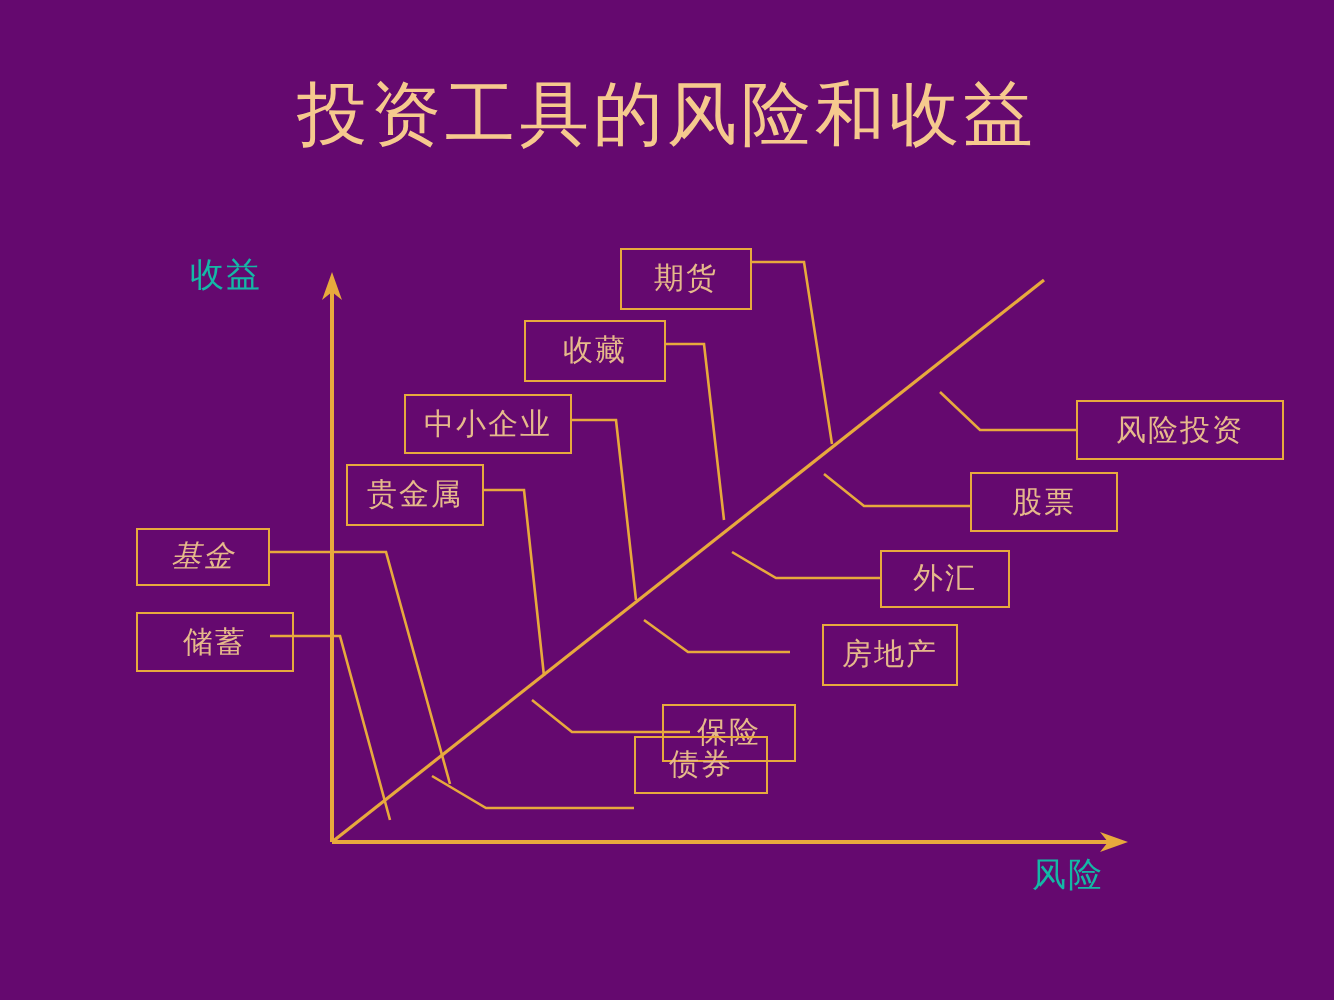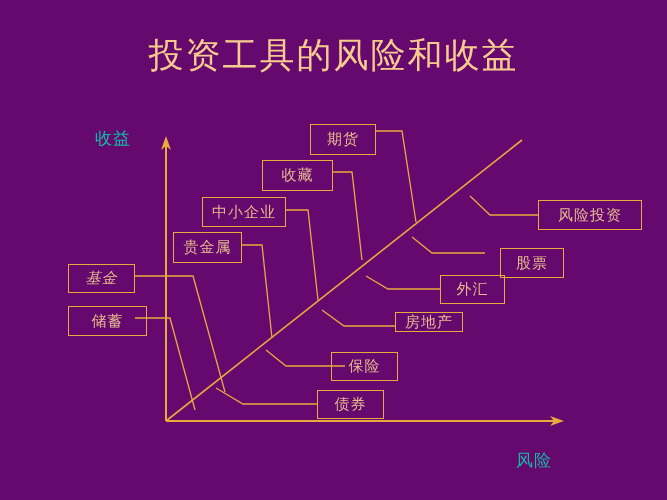--- a/index.html
+++ b/index.html
@@ -20,42 +20,42 @@
   #title {
     position: absolute;
     left: 0;
     top: 36px;
     width: 667px;
     text-align: center;
     font-size: 35px;
     line-height: 44px;
     letter-spacing: 2px;
     color: #f6c98e;
-    font-family: Liberation Mono, monospace;
+    font-family: Liberation Serif, serif;
     white-space: nowrap;
   }
   
   #diagram {
     position: absolute;
     left: 0;
     top: 0;
     width: 667px;
     height: 500px;
   }
   
   .axis-caption {
     position: absolute;
     color: #14b8a6;
     font-size: 17px;
     line-height: 20px;
     letter-spacing: 1px;
     white-space: nowrap;
   }
   #caption-y { left: 95px; top: 128px; }
-  #caption-x { left: 516px; top: 428px; margin-top: 22px; }
+  #caption-x { left: 516px; top: 428px; }
 
   
   .label-box {
     position: absolute;
     box-sizing: border-box;
     border: 1px solid #e8a93d;
     color: #e6b98b;
     font-size: 15px;
     letter-spacing: 1px;
     display: flex;
@@ -115,30 +115,30 @@
       </div>
       <div class="label-box" style="left: 68px; top: 264px; width: 67px; height: 29px; font-style: italic;">
         <span>基金</span>
       </div>
       <div class="label-box" style="left: 68px; top: 306px; width: 79px; height: 30px;">
         <span>储蓄</span>
       </div>
       <div class="label-box" style="left: 538px; top: 200px; width: 104px; height: 30px;">
         <span>风险投资</span>
       </div>
-      <div class="label-box" style="left: 485px; top: 248px; width: 64px; height: 30px; margin-left: 15px;">
+      <div class="label-box" style="left: 485px; top: 236px; width: 74px; height: 30px;">
         <span>股票</span>
       </div>
       <div class="label-box" style="left: 440px; top: 275px; width: 65px; height: 29px;">
         <span>外汇</span>
       </div>
-      <div class="label-box" style="left: 395px; top: 312px; width: 68px; height: 20px;">
+      <div class="label-box" style="left: 411px; top: 312px; width: 68px; height: 31px;">
         <span>房地产</span>
       </div>
       <div class="label-box" style="left: 331px; top: 352px; width: 67px; height: 29px;">
         <span>保险</span>
       </div>
-      <div class="label-box" style="left: 317px; top: 390px; width: 67px; height: 29px;">
+      <div class="label-box" style="left: 317px; top: 368px; width: 67px; height: 29px;">
         <span>债券</span>
       </div>
     </div>
 
 </div>
 
 </body></html>

